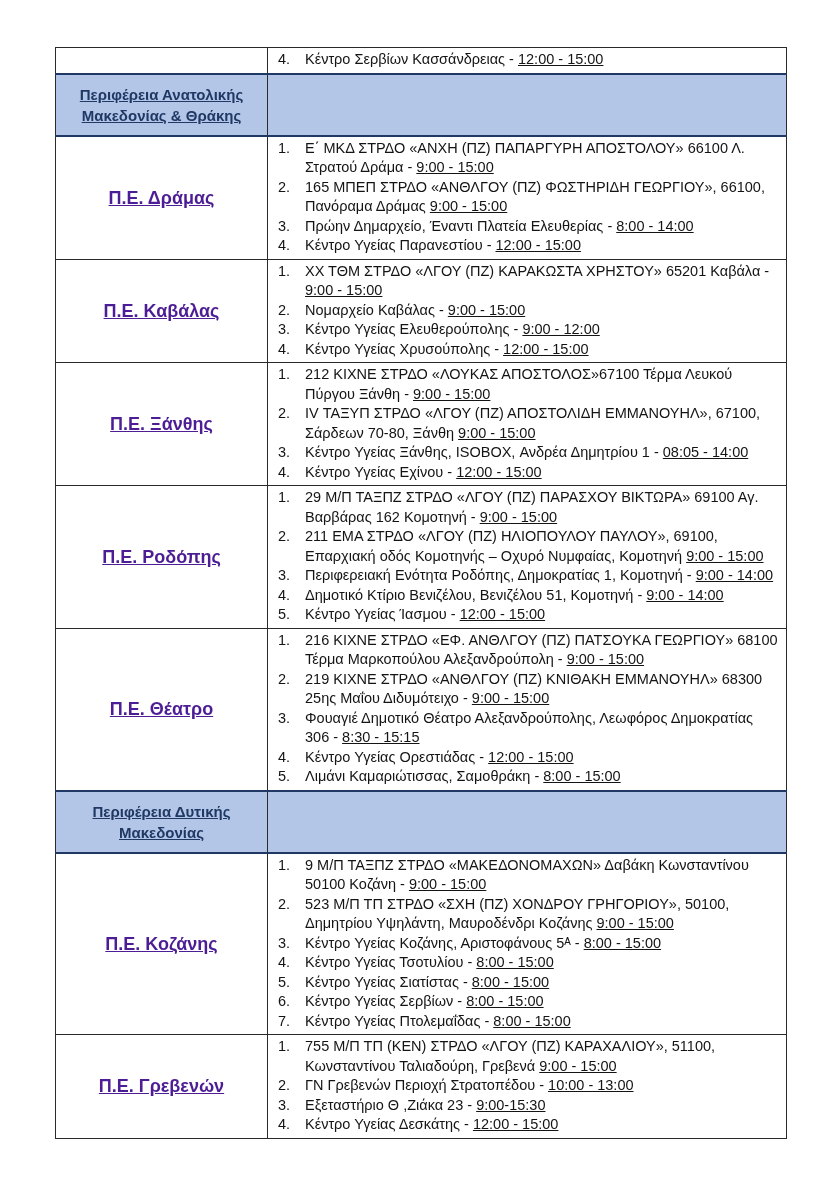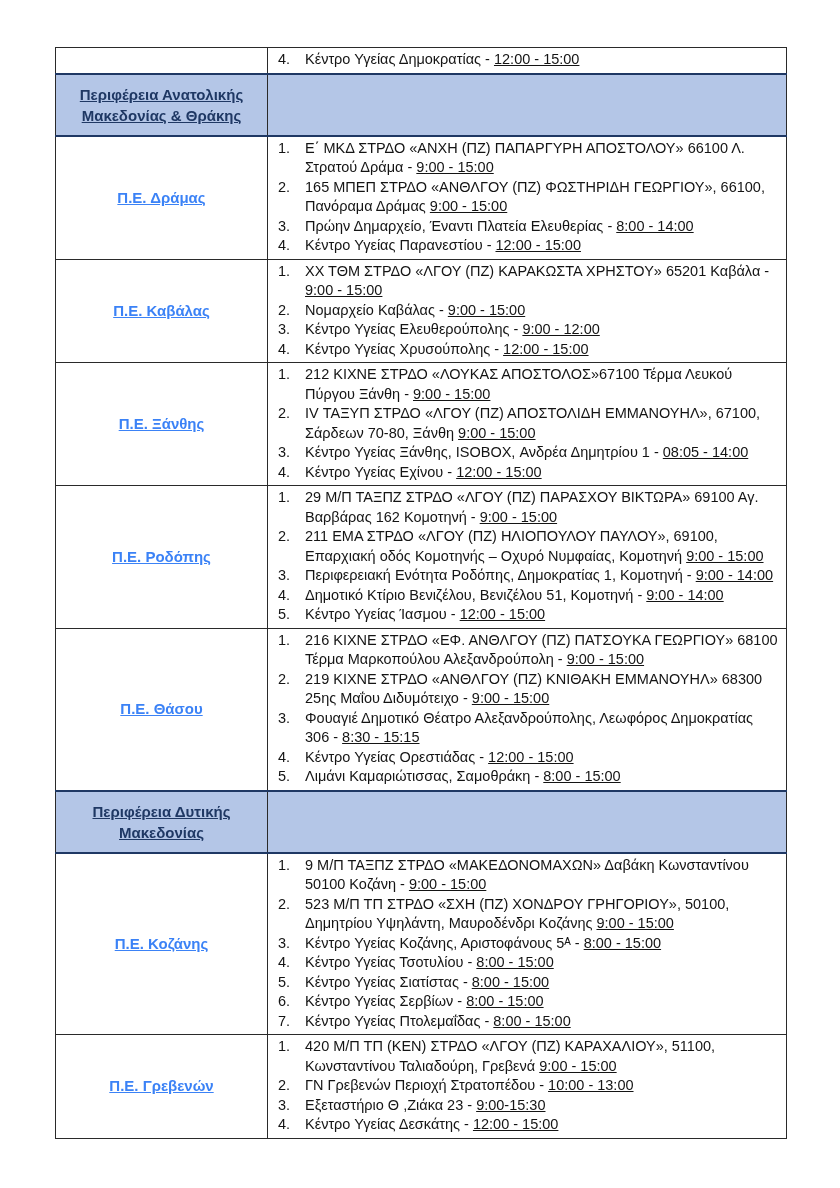--- a/index.html
+++ b/index.html
@@ -36,23 +36,23 @@
     font-size: 15px;
     line-height: 21px;
     text-align: center;
     text-decoration: underline;
     padding: 2px 16px;
   }
 
   
   td.region-cell { text-align: center; }
   .region-link {
-    color: #3b82f6;
+    color: #4c1d95;
     font-weight: bold;
-    font-size: 15px;
+    font-size: 18px;
     line-height: 20px;
     text-decoration: underline;
     cursor: pointer;
   }
 
   
   td.items-cell { padding: 2px 8px 3px 10px; vertical-align: middle; }
   .item {
     display: flex;
     font-size: 14.5px;
@@ -71,21 +71,21 @@
     <colgroup>
       <col style="width:212px">
       <col style="width:519px">
     </colgroup>
     <tbody>
         <tr class="body-row">
           <td class="region-cell"></td>
           <td class="items-cell">
             <div class="item">
               <span class="num">4.</span>
-              <div class="itembody"><span>Κέντρο Υγείας Δημοκρατίας - </span><span class="time">12:00 - 15:00</span></div>
+              <div class="itembody"><span>Κέντρο Σερβίων Κασσάνδρειας - </span><span class="time">12:00 - 15:00</span></div>
             </div>
           </td>
         </tr>
         <tr class="hdr-row">
           <td class="hdr-cell">
             <div class="hdr-label">Περιφέρεια Ανατολικής Μακεδονίας &amp; Θράκης</div>
           </td>
           <td></td>
         </tr>
         <tr class="body-row">
@@ -170,21 +170,21 @@
               <span class="num">4.</span>
               <div class="itembody"><span>Δημοτικό Κτίριο Βενιζέλου, Βενιζέλου 51, Κομοτηνή - </span><span class="time">9:00 - 14:00</span></div>
             </div>
             <div class="item">
               <span class="num">5.</span>
               <div class="itembody"><span>Κέντρο Υγείας Ίασμου - </span><span class="time">12:00 - 15:00</span></div>
             </div>
           </td>
         </tr>
         <tr class="body-row">
-          <td class="region-cell"><span class="region-link">Π.Ε. Θάσου</span></td>
+          <td class="region-cell"><span class="region-link">Π.Ε. Θέατρο</span></td>
           <td class="items-cell">
             <div class="item">
               <span class="num">1.</span>
               <div class="itembody"><span>216 ΚΙΧΝΕ ΣΤΡΔΟ «ΕΦ. ΑΝΘΛΓΟΥ (ΠΖ) ΠΑΤΣΟΥΚΑ ΓΕΩΡΓΙΟΥ» 68100 Τέρμα Μαρκοπούλου Αλεξανδρούπολη - </span><span class="time">9:00 - 15:00</span></div>
             </div>
             <div class="item">
               <span class="num">2.</span>
               <div class="itembody"><span>219 ΚΙΧΝΕ ΣΤΡΔΟ «ΑΝΘΛΓΟΥ (ΠΖ) ΚΝΙΘΑΚΗ ΕΜΜΑΝΟΥΗΛ» 68300 25ης Μαΐου Διδυμότειχο - </span><span class="time">9:00 - 15:00</span></div>
             </div>
             <div class="item">
@@ -238,21 +238,21 @@
               <span class="num">7.</span>
               <div class="itembody"><span>Κέντρο Υγείας Πτολεμαΐδας - </span><span class="time">8:00 - 15:00</span></div>
             </div>
           </td>
         </tr>
         <tr class="body-row">
           <td class="region-cell"><span class="region-link">Π.Ε. Γρεβενών</span></td>
           <td class="items-cell">
             <div class="item">
               <span class="num">1.</span>
-              <div class="itembody"><span>420 Μ/Π ΤΠ (ΚΕΝ) ΣΤΡΔΟ «ΛΓΟΥ (ΠΖ) ΚΑΡΑΧΑΛΙΟΥ», 51100, Κωνσταντίνου Ταλιαδούρη, Γρεβενά </span><span class="time">9:00 - 15:00</span></div>
+              <div class="itembody"><span>755 Μ/Π ΤΠ (ΚΕΝ) ΣΤΡΔΟ «ΛΓΟΥ (ΠΖ) ΚΑΡΑΧΑΛΙΟΥ», 51100, Κωνσταντίνου Ταλιαδούρη, Γρεβενά </span><span class="time">9:00 - 15:00</span></div>
             </div>
             <div class="item">
               <span class="num">2.</span>
               <div class="itembody"><span>ΓΝ Γρεβενών Περιοχή Στρατοπέδου - </span><span class="time">10:00 - 13:00</span></div>
             </div>
             <div class="item">
               <span class="num">3.</span>
               <div class="itembody"><span>Εξεταστήριο Θ ,Ζιάκα 23 - </span><span class="time">9:00-15:30</span></div>
             </div>
             <div class="item">

